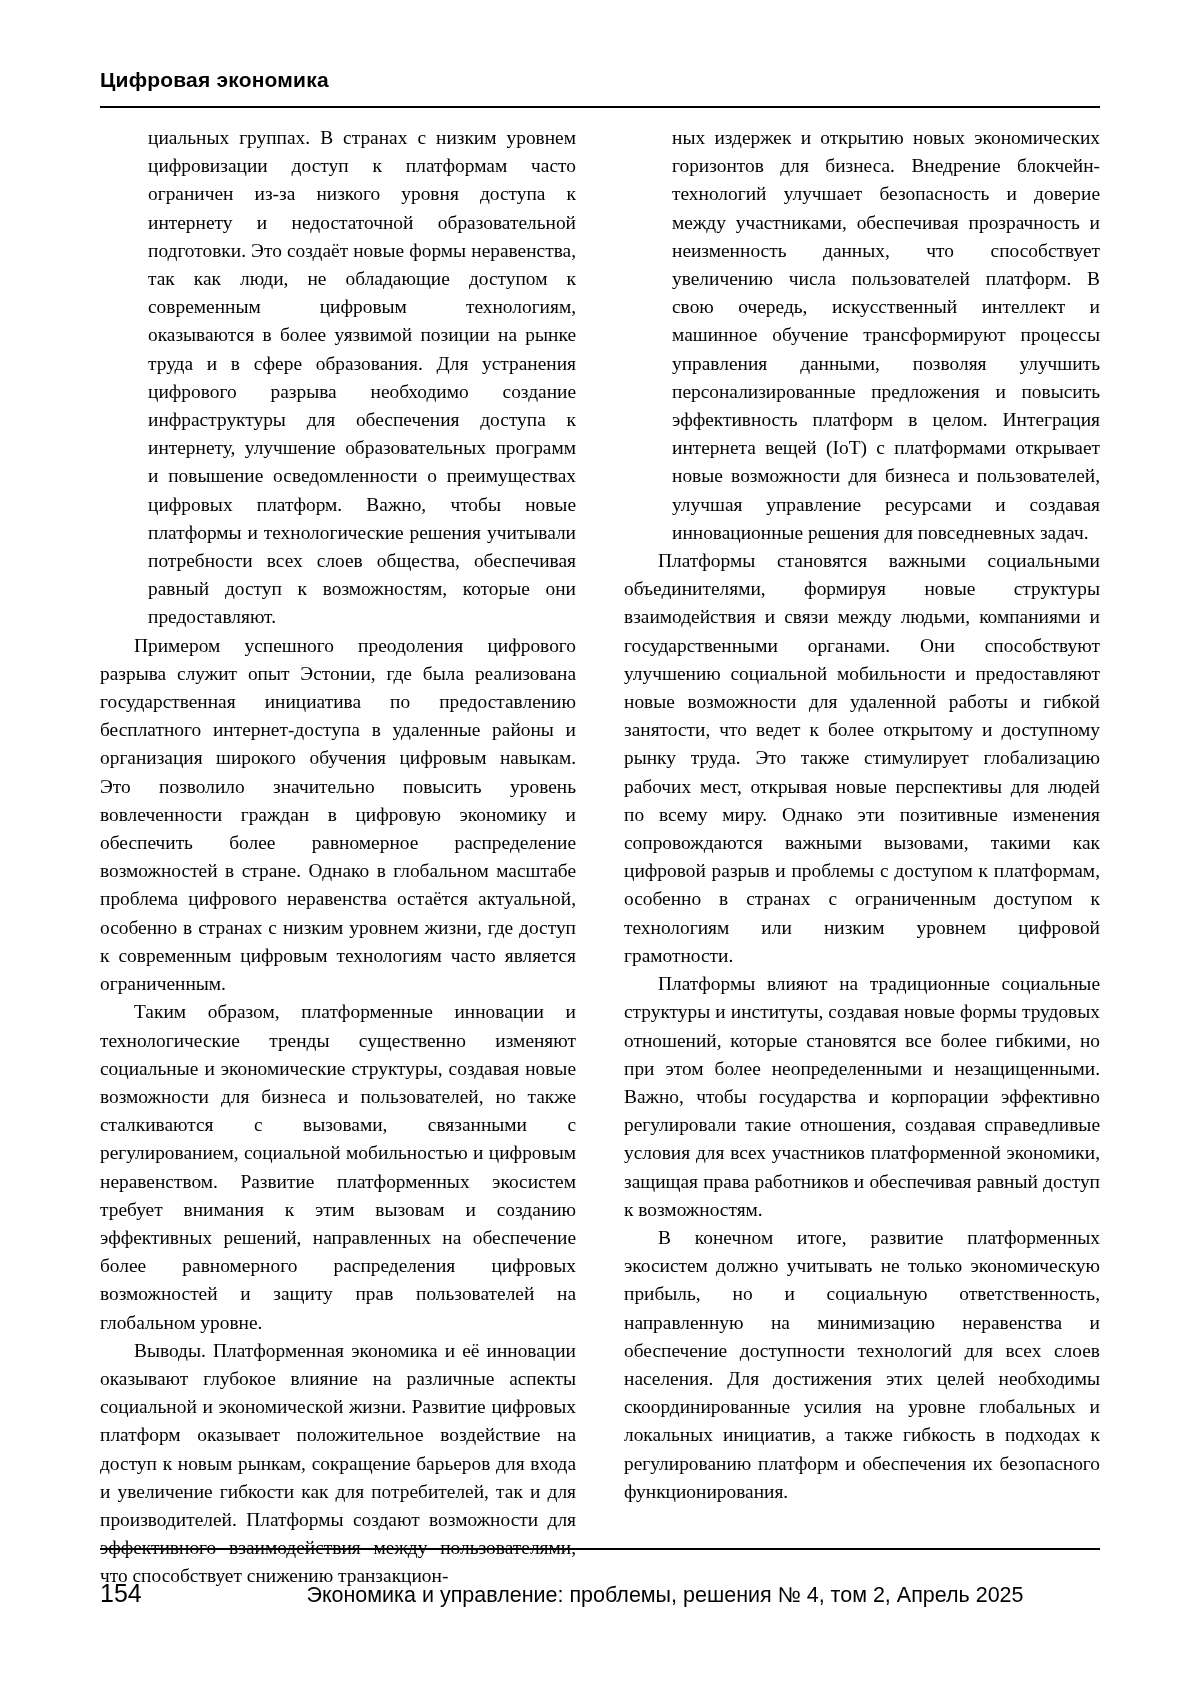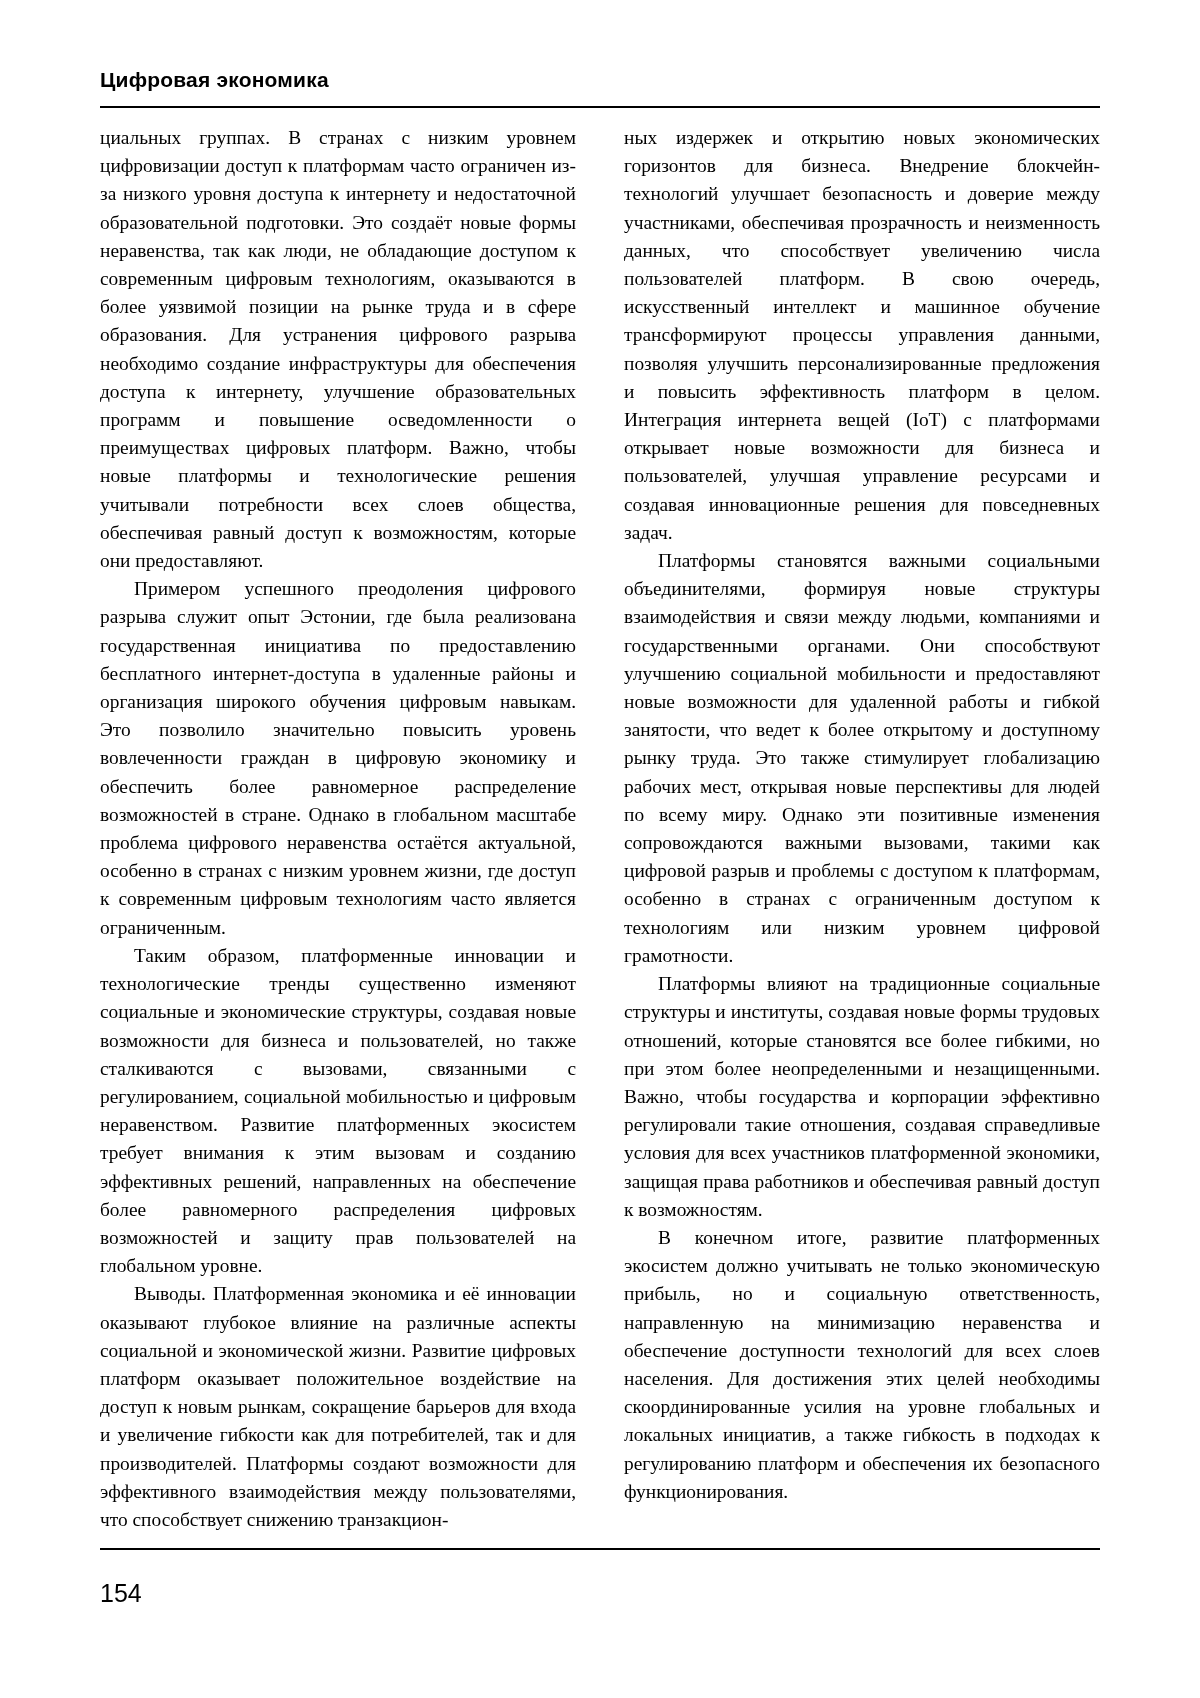--- a/index.html
+++ b/index.html
@@ -69,20 +69,21 @@
     font-size: 19.4px;
     line-height: 28.2px;
     hyphens: auto;
     -webkit-hyphens: auto;
   }
   .col p.indent {
     text-indent: 34px;
   }
   .col p.first {
     text-indent: 0;
+    margin-left: 48px;
   }
   .col p b {
     font-weight: normal;
   }
   .footer {
     position: absolute;
     left: 0;
     top: 1568px;
     width: 1000px;
     height: 40px;
@@ -128,16 +129,17 @@
         <p class="indent">Платформы влияют на традиционные социальные структуры и институты, создавая новые формы трудовых отношений, которые становятся все более гибкими, но при этом более неопределенными и незащищенными. Важно, чтобы государства и корпорации эффективно регулировали такие отношения, создавая справедливые условия для всех участников платформенной экономики, защищая права работников и обеспечивая равный доступ к возможностям.</p>
         <p class="indent">В конечном итоге, развитие платформенных экосистем должно учитывать не только экономическую прибыль, но и социальную ответственность, направленную на минимизацию неравенства и обеспечение доступности технологий для всех слоев населения. Для достижения этих целей необходимы скоординированные усилия на уровне глобальных и локальных инициатив, а также гибкость в подходах к регулированию платформ и обеспечения их безопасного функционирования.</p>
       </div>
 
     </div>
 
     <div class="rule-bottom"></div>
 
     <div class="footer">
       <div class="folio">154</div>
+      <div class="footer-title">Экономика и управление: проблемы, решения № 4, том 2, Апрель 2025</div>
     </div>
 
   </div>
 </div>
 
 </body></html>

